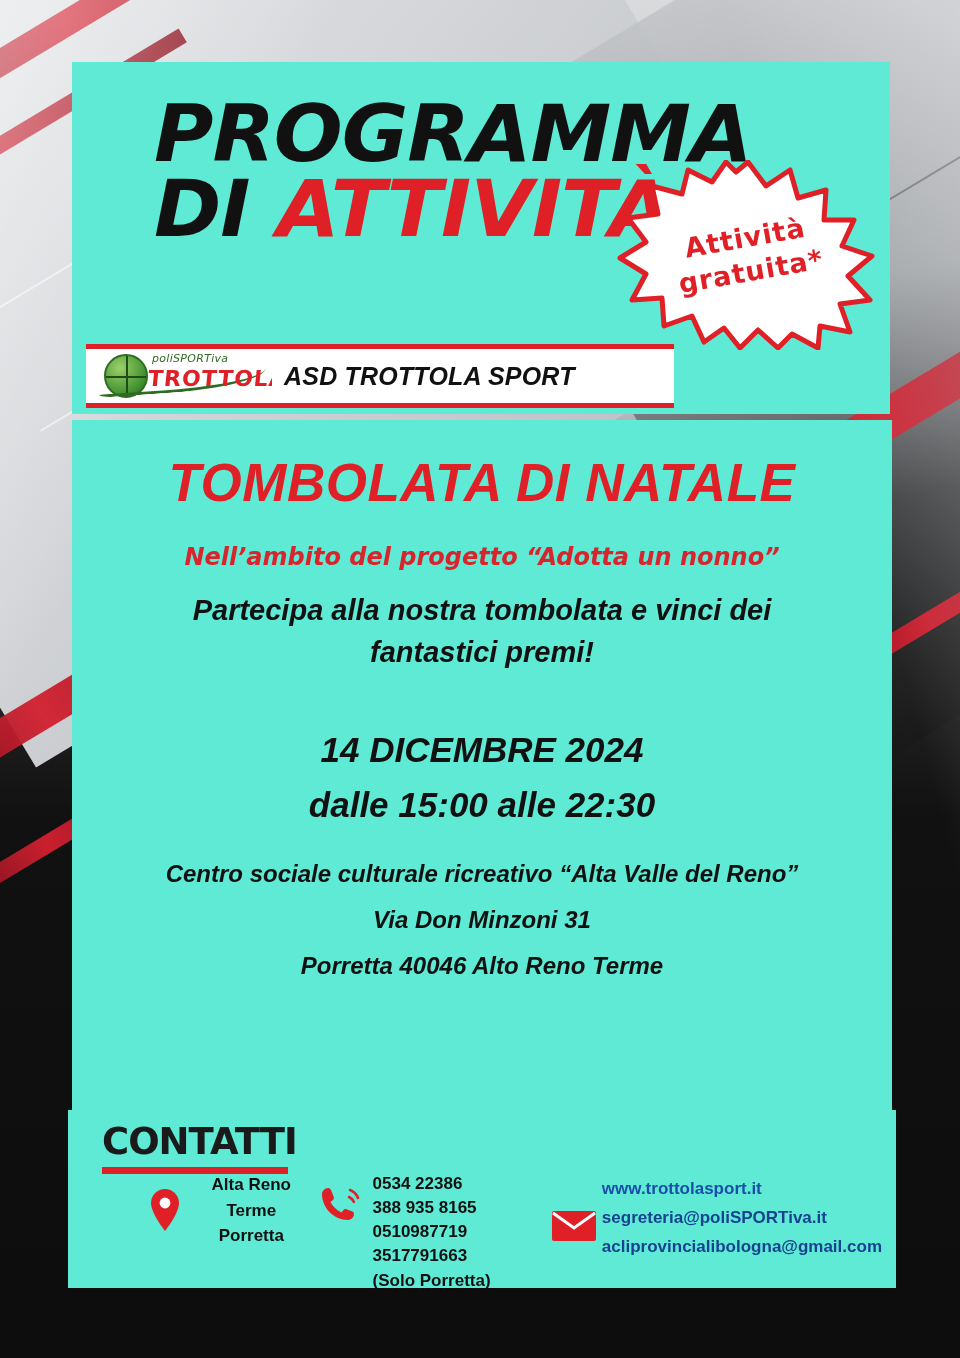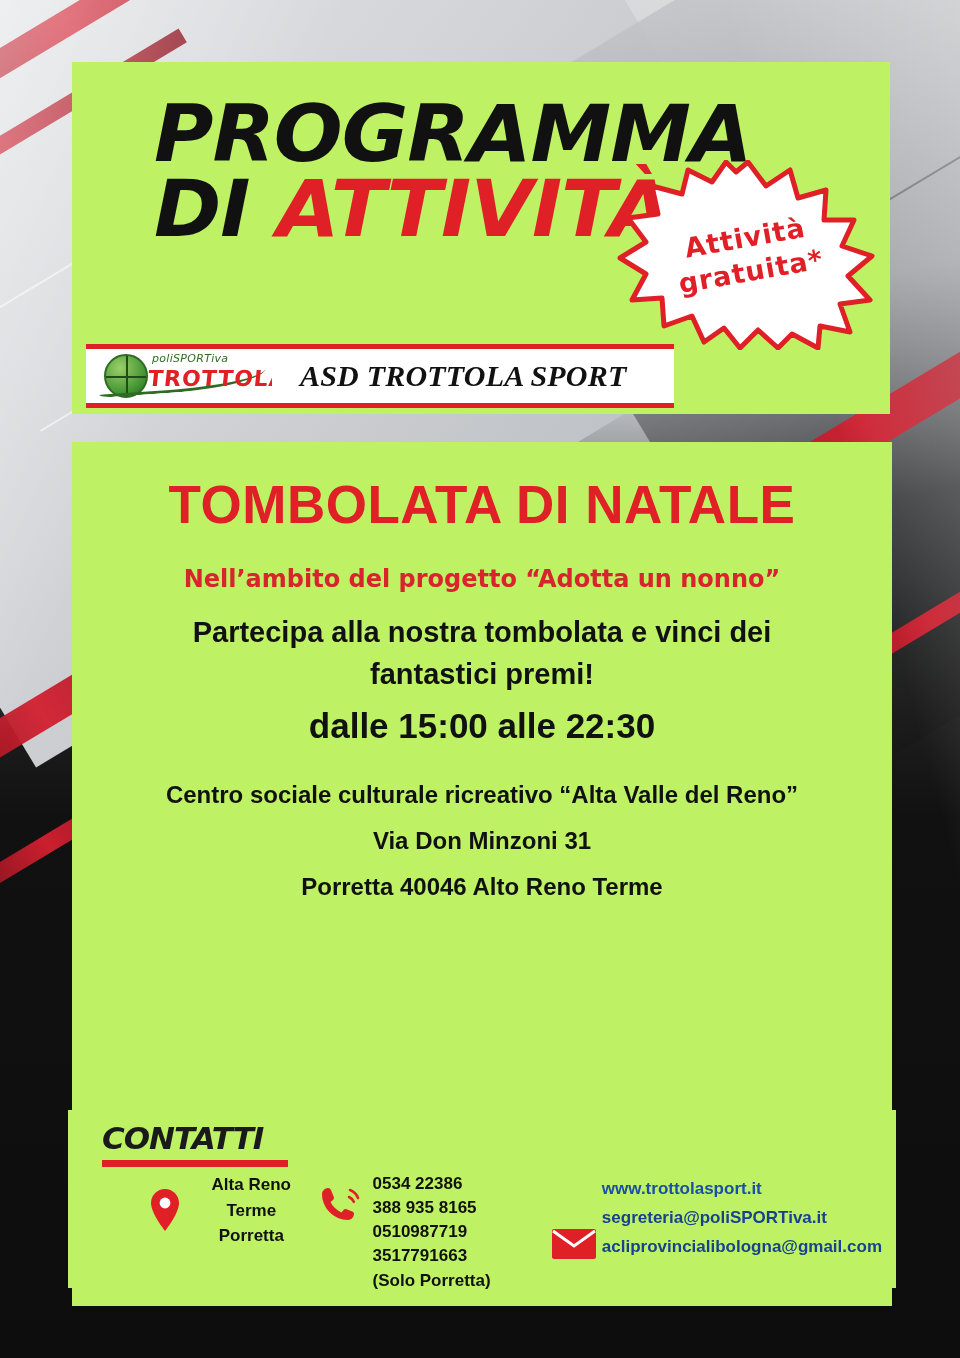--- a/index.html
+++ b/index.html
@@ -63,25 +63,25 @@
     background: rgba(255,255,255,.55);
     transform-origin: 0 0;
   }
   .t1 { left: -40px; top: 330px; width: 520px; transform: rotate(-31deg); }
   .t2 { left: 40px;  top: 430px; width: 420px; transform: rotate(-31deg); }
   .t3 { left: 820px; top: 240px; width: 420px; transform: rotate(-31deg); background: rgba(0,0,0,.35); }
 
   
   .panel {
     position: absolute;
-    background: #bef264;
+    background: #5eead4;
   }
   
   .panel-header { left: 72px; top: 62px; width: 818px; height: 352px; }
-  .panel-main   { left: 72px; top: 442px; width: 820px; height: 864px; }
+  .panel-main   { left: 72px; top: 420px; width: 820px; height: 864px; font-style: italic; }
   .panel-contacts { left: 68px; top: 1110px; width: 828px; height: 178px; }
 
   
   .prog-wrap {
     position: absolute;
     left: 82px; top: 36px;
     width: 470px;
   }
   .prog-line1, .prog-line2 {
     font-family: "DejaVu Sans", sans-serif;
@@ -163,28 +163,27 @@
     position: absolute;
     left: 52px; top: 18px;
     font-family: "DejaVu Sans", sans-serif;
     font-size: 22px;
     font-weight: 800;
     color: #e02027;
     letter-spacing: 1px;
     transform: skewX(-6deg);
   }
   .asd-name {
-    margin-left: 28px;
-    font-size: 30px;
+    margin-left: 12px;
+    font-size: 25px;
     font-weight: 700;
     font-style: italic;
     color: #111111;
     letter-spacing: .2px;
     white-space: nowrap;
-    font-family: Liberation Serif, serif;
   }
 
   
   .badge {
     position: absolute;
     left: 612px; top: 160px;
     width: 272px; height: 190px;
   }
   .badge svg { display: block; width: 100%; height: 100%; }
   .badge-text {
@@ -251,23 +250,22 @@
   }
 
   
   .contatti-head {
     position: absolute;
     left: 34px; top: 10px;
     width: 186px;
   }
   .contatti-word {
     font-family: "DejaVu Sans", sans-serif;
-    font-size: 31px;
+    font-size: 37px;
     font-weight: 800;
-    font-style: italic;
     color: #1a1a1a;
     letter-spacing: -1px;
     white-space: nowrap;
   }
   .contatti-rule {
     margin-top: 4px;
     width: 186px; height: 7px;
     background: #e02027;
   }
   .contact-cols {
@@ -299,21 +297,21 @@
   }
   .phone-text {
     font-size: 17px;
     font-weight: 700;
     color: #111111;
     line-height: 1.42;
   }
   .col-web {
     flex: 1;
     display: flex;
-    align-items: flex-end;
+    align-items: center;
     gap: 4px;
   }
   .web-lines { padding-top: 2px; }
   .web-line {
     font-size: 17px;
     font-weight: 700;
     color: #1b4ea8;
     line-height: 1.72;
     white-space: nowrap;
   }
@@ -371,20 +369,21 @@
     <span>Attività</span>
     <span>gratuita*</span>
   </div>
 </div>
 
 <div class="panel panel-main">
   <div class="main-inner">
     <div class="main-title">TOMBOLATA DI NATALE</div>
     <div class="sub-red">Nell’ambito del progetto “Adotta un nonno”</div>
     <div class="sub-black">Partecipa alla nostra tombolata e vinci dei fantastici premi!</div>
+    <div class="date-big">14 DICEMBRE 2024</div>
     <div class="date-big" style="margin-top:6px">dalle 15:00 alle 22:30</div>
     <div class="venue">Centro sociale culturale ricreativo “Alta Valle del Reno”</div>
     <div class="venue" style="margin-top:0">Via Don Minzoni 31</div>
     <div class="venue" style="margin-top:0">Porretta 40046 Alto Reno Terme</div>
   </div>
 </div>
 
 <div class="panel panel-contacts">
 
   <div class="contatti-head">

